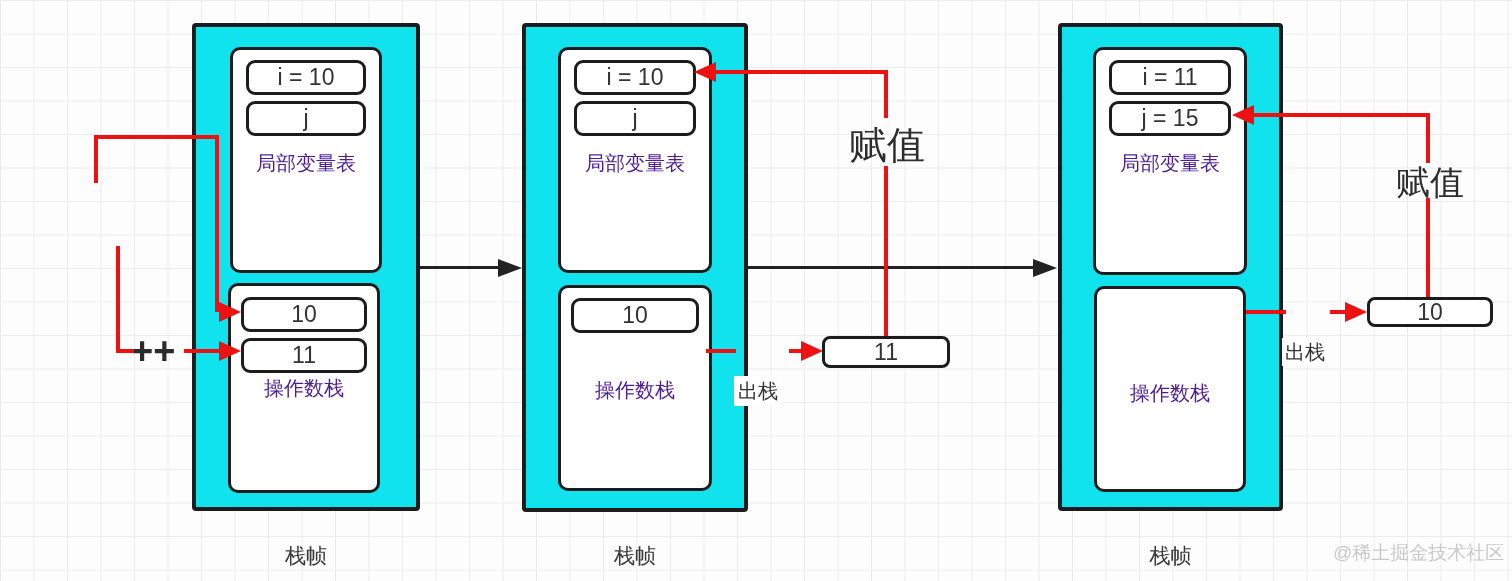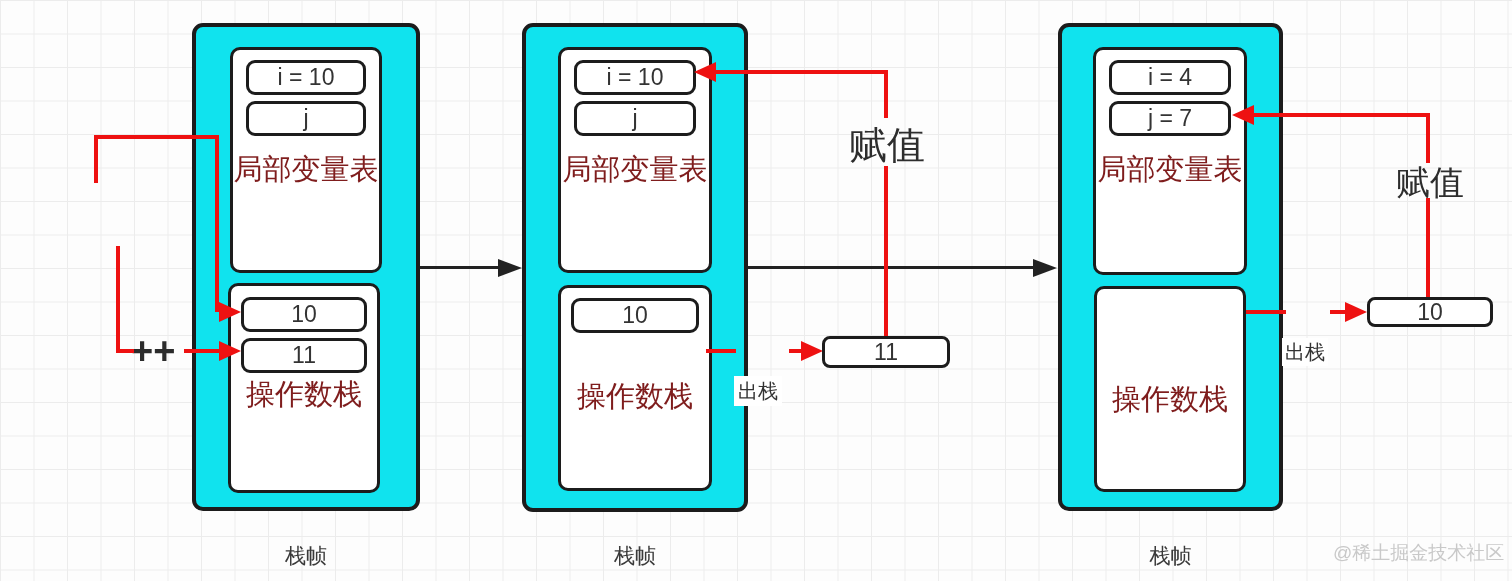--- a/index.html
+++ b/index.html
@@ -5,26 +5,26 @@
   html,body{margin:0;padding:0;}
   .canvas{
     position:relative;width:1512px;height:581px;overflow:hidden;
     background-color:#fdfdfd;
     background-image:linear-gradient(#ececec 1px,transparent 1px),
                      linear-gradient(90deg,#ececec 1px,transparent 1px);
     background-size:33.5px 33.5px;
     font-family:"Liberation Sans","DejaVu Sans",sans-serif;
     color:#333;
   }
-  .frame{position:absolute;background:#10e3ee;border:4px solid #1c1c1c;border-radius:11px;box-sizing:border-box;}
+  .frame{position:absolute;background:#10e3ee;border:4px solid #1c1c1c;border-radius:4px;box-sizing:border-box;}
   .panel{position:absolute;background:#fff;border:3px solid #1c1c1c;border-radius:10px;box-sizing:border-box;}
   .slot{height:35px;margin:10px 13px 0;border:3px solid #1c1c1c;border-radius:9px;background:#fff;
         display:flex;align-items:center;justify-content:center;font-size:23px;color:#333;box-sizing:border-box;}
   .slot + .slot{margin-top:6px;}
-  .panel-label{position:absolute;left:0;right:0;text-align:center;font-size:29px;color:#7f1d1d;}
+  .panel-label{position:absolute;left:0;right:0;text-align:center;font-size:20px;color:#4c1d95;}
   .caption{position:absolute;text-align:center;font-size:21px;color:#3a3a3a;}
   .hline,.vline{position:absolute;}
   .hline{height:4px;}
   .vline{width:4px;}
   .red{background:#ee1111;}
   .black{background:#222;height:3px;}
   .head{position:absolute;width:0;height:0;}
   .head-right-red{border-top:10px solid transparent;border-bottom:10px solid transparent;border-left:22px solid #ee1111;}
   .head-left-red{border-top:10px solid transparent;border-bottom:10px solid transparent;border-right:22px solid #ee1111;}
   .head-right-black{border-top:9px solid transparent;border-bottom:9px solid transparent;border-left:24px solid #222;}
@@ -63,22 +63,22 @@
     </div>
     <div class="panel" style="left:32px;top:258px;width:154px;height:206px;">
       <div class="slot" style="margin:10px 10px 0;">10</div>
       <div class="panel-label" style="top:89px;">操作数栈</div>
     </div>
   </div>
   <div class="caption" style="left:522px;top:542px;width:226px;">栈帧</div>
 
   <div class="frame" style="left:1058px;top:23px;width:225px;height:488px;">
     <div class="panel" style="left:31px;top:20px;width:154px;height:228px;">
-      <div class="slot">i = 4</div>
-      <div class="slot">j = 7</div>
+      <div class="slot">i = 11</div>
+      <div class="slot">j = 15</div>
       <div class="panel-label" style="top:100px;">局部变量表</div>
     </div>
     <div class="panel" style="left:32px;top:259px;width:152px;height:206px;">
       <div class="panel-label" style="top:91px;">操作数栈</div>
     </div>
   </div>
   <div class="caption" style="left:1058px;top:542px;width:225px;">栈帧</div>
 
   <div class="hline black" style="left:420px;top:266px;width:80px;"></div>
   <div class="head head-right-black" style="left:498px;top:259px;"></div>

